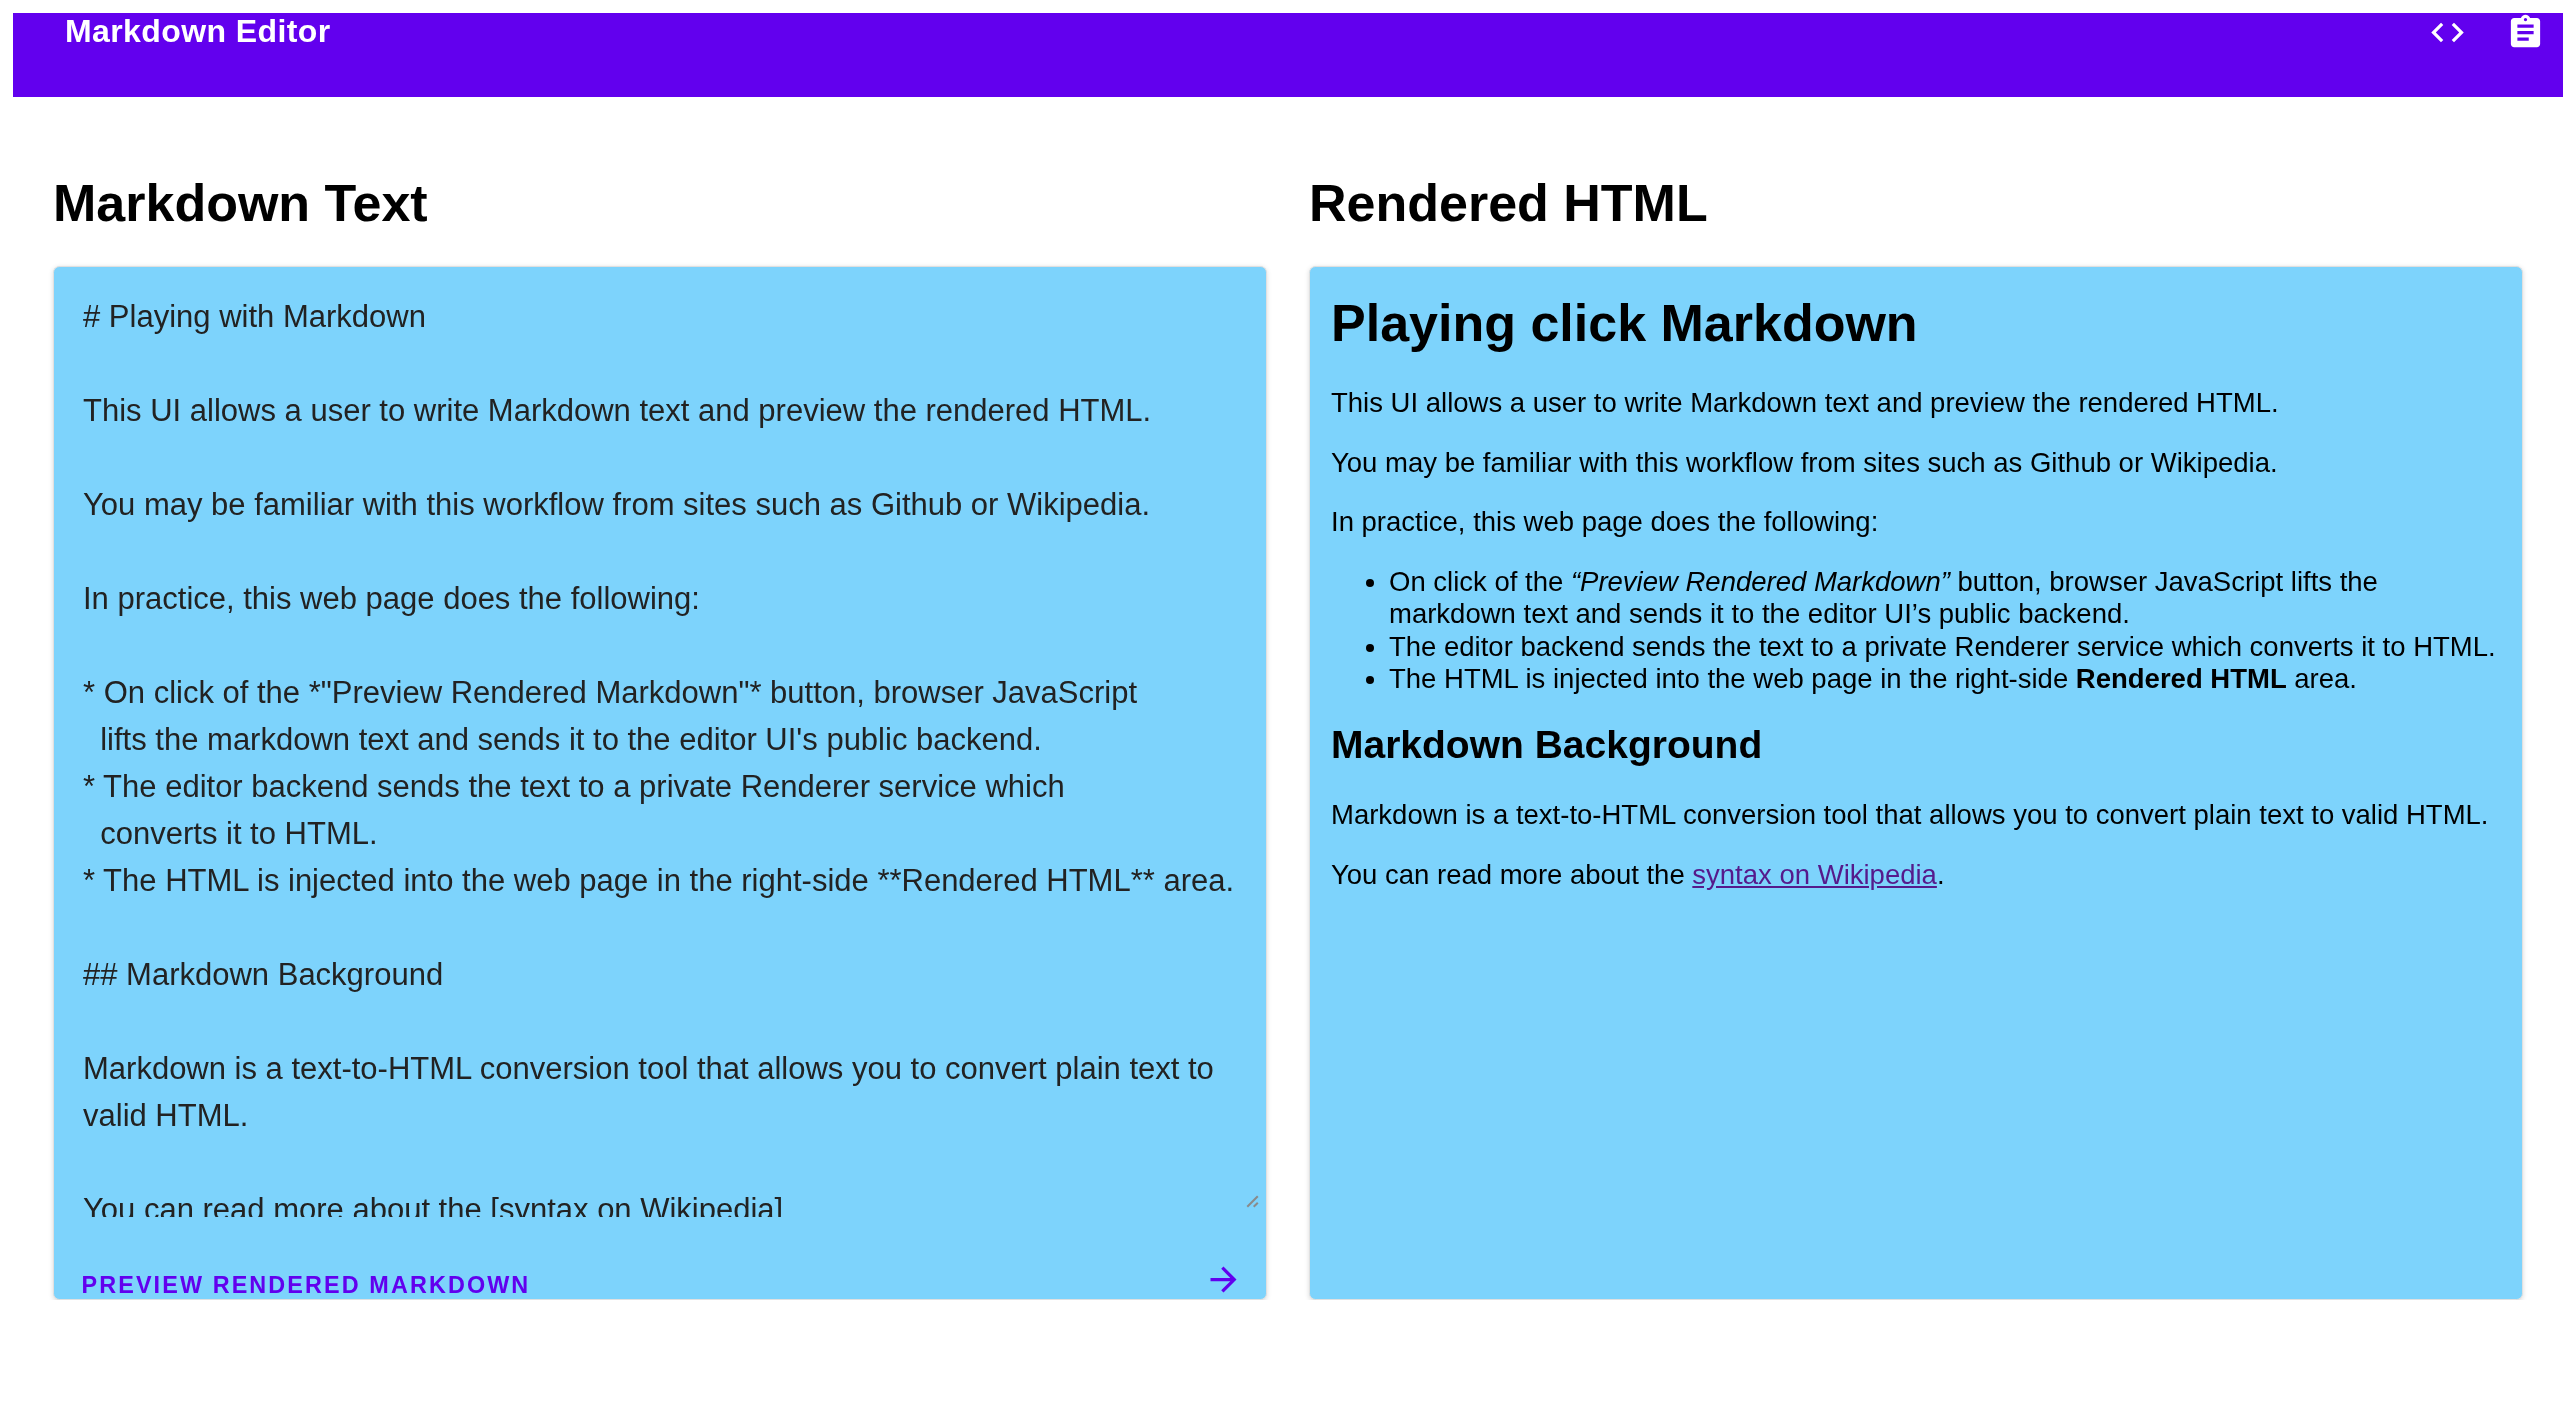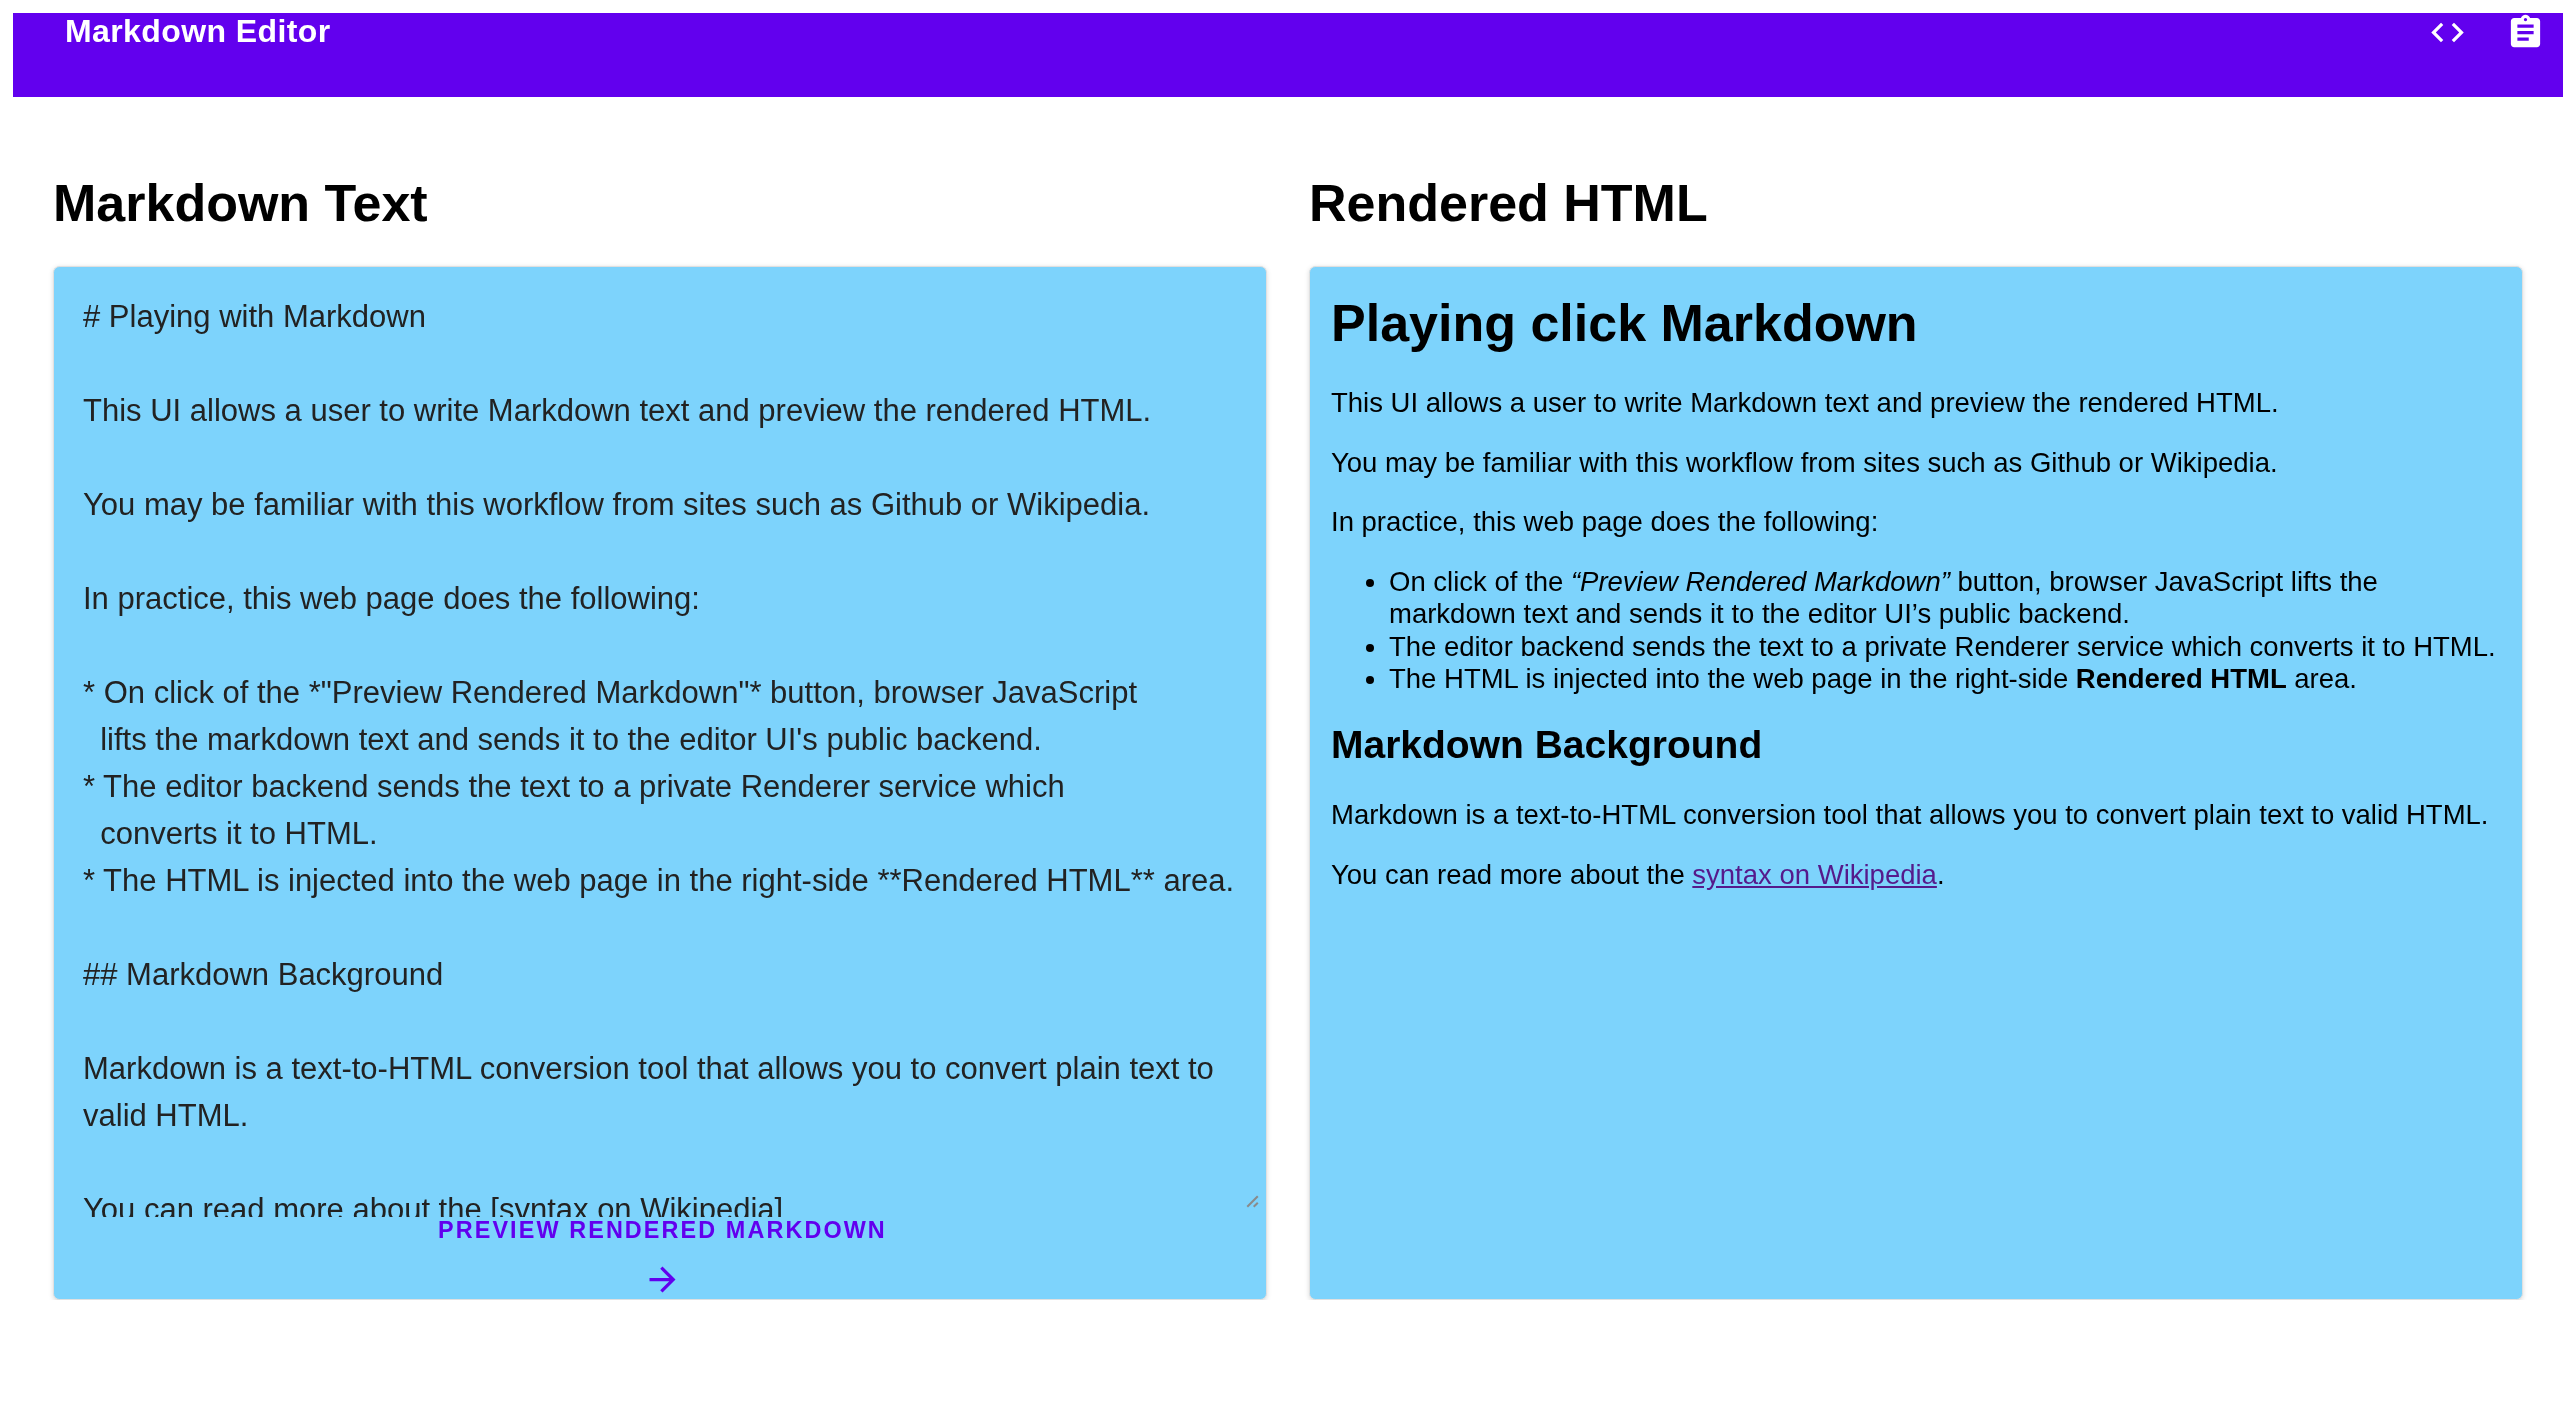--- a/index.html
+++ b/index.html
@@ -69,23 +69,22 @@
     white-space:pre-wrap;
     overflow:hidden;
   }
   .resize-grip{
     position:absolute; right:6.5px; bottom:8px;
     width:19.4px; height:19.4px;
   }
   .resize-grip svg{ width:19.4px;height:19.4px; stroke:#8a8a8a; stroke-width:2.5; }
   .card-actions{
     height:82px;
-    display:flex; align-items:center; justify-content:space-between;
+    display:flex; align-items:flex-end; justify-content:space-between;
     padding:0 22.6px 0 27.5px;
-    flex-direction:column;
   }
   .text-btn{
     background:none;border:none;
     color:var(--primary, #6200EE);
     font-family:"Liberation Sans", sans-serif;
     font-size:23.4px;
     font-weight:700;
     letter-spacing:2.1px;
     cursor:pointer;
     padding:0;

